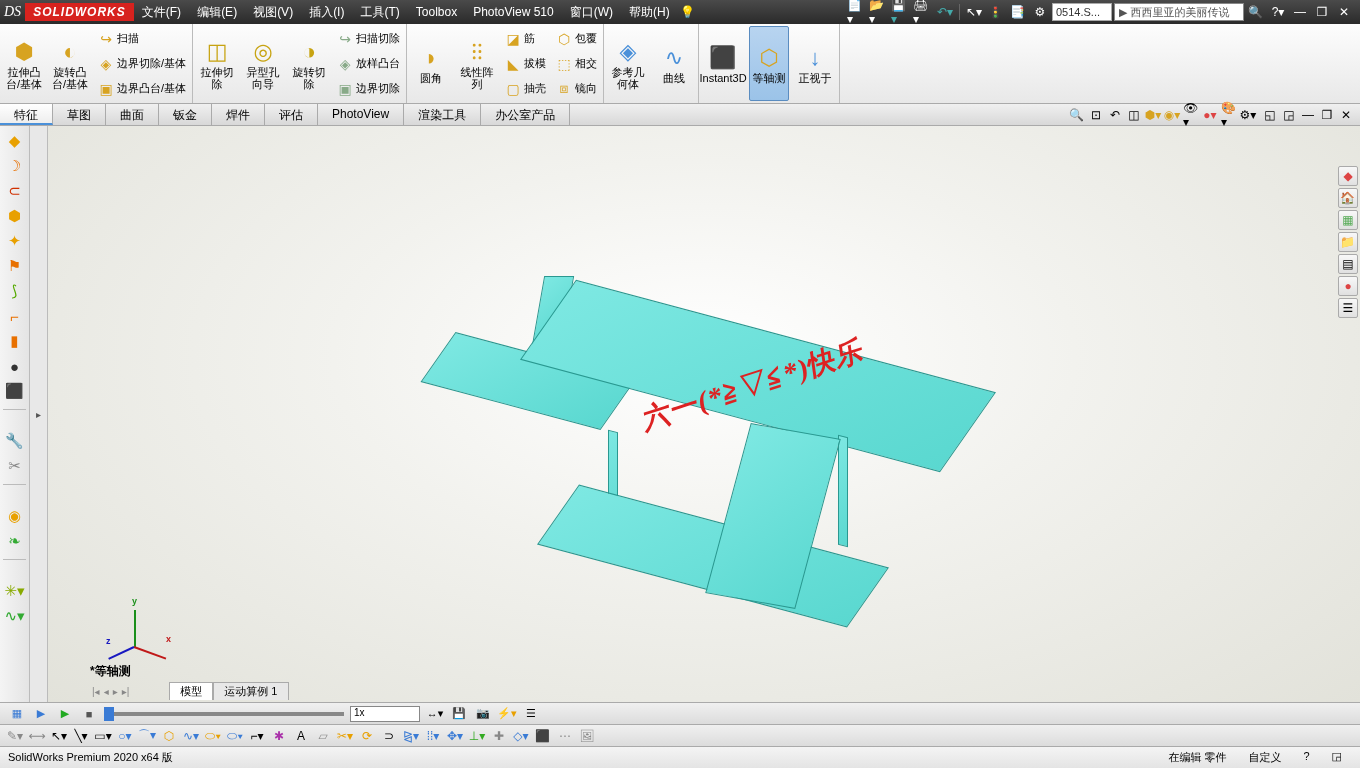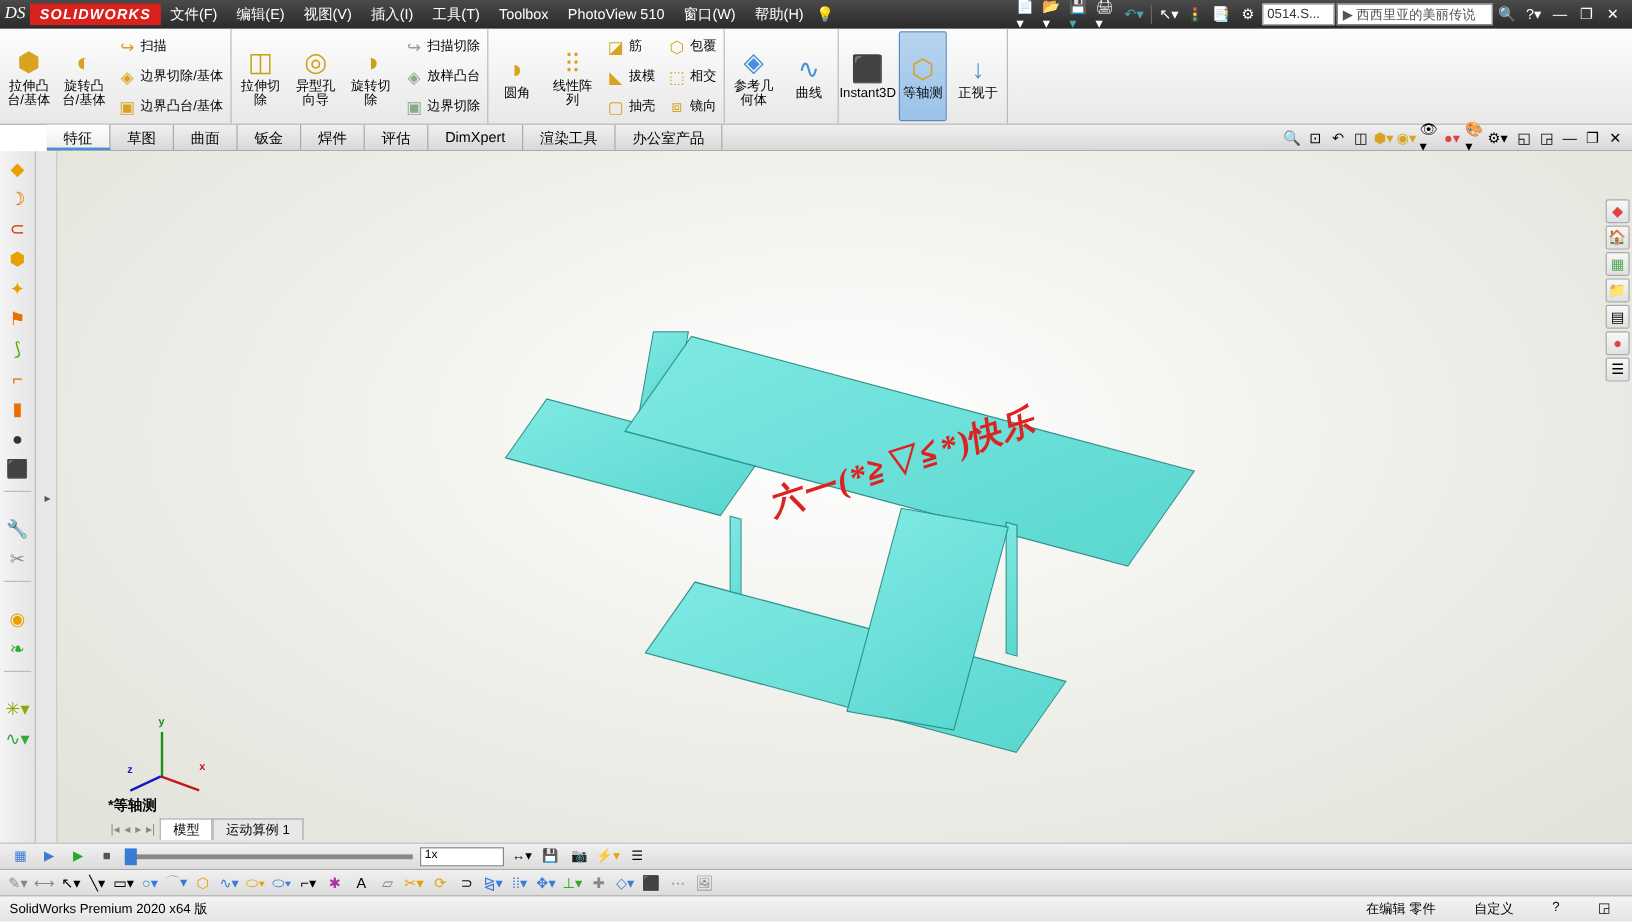--- a/index.html
+++ b/index.html
@@ -17,21 +17,21 @@
 
 .ribbon { height: 80px; background: linear-gradient(#fdfdfd,#e8e8e8); border-bottom: 1px solid #aaa; display: flex; }
 .ribbon-group { border-right: 1px solid #bbb; padding: 2px 4px; display: flex; gap: 6px; }
 .ribbon-big { display: flex; flex-direction: column; align-items: center; justify-content: center; width: 40px; cursor: default; font-size: 11px; text-align: center; line-height: 12px;}
 .ribbon-big .ico { font-size: 22px; height:28px;display:flex;align-items:center;justify-content:center;}
 .ribbon-small-col { display: flex; flex-direction: column; justify-content: space-around; }
 .ribbon-small { display: flex; align-items: center; gap: 3px; cursor: default; font-size: 11px; height: 22px;padding:0 2px;}
 .ribbon-small .ico { font-size: 14px; width: 16px; text-align: center;}
 .active-ribbon-btn { background: linear-gradient(#b8d4f0,#9bc3e8); border: 1px solid #5a8cc0; border-radius: 2px; }
 
-.tabs-bar { height: 22px; background: linear-gradient(#f0f0f0,#d8d8d8); border-bottom: 1px solid #aaa; display: flex; margin-left: 39px; }
+.tabs-bar { height: 22px; background: linear-gradient(#f0f0f0,#d8d8d8); border-bottom: 1px solid #aaa; display: flex; }
 .tab { padding: 3px 14px; border-right: 1px solid #aaa; cursor: default; font-size: 12px; }
 .tab.active { background: linear-gradient(#fff,#eee); border-bottom: 2px solid #4a90d9;}
 .tabs-bar-right { margin-left: auto; display:flex;align-items:center;gap:3px;padding:0 6px;}
 .mini-icon { width:16px;height:16px;display:inline-flex;align-items:center;justify-content:center;font-size:12px;cursor:default;}
 
 .main-area { position: relative; height: 576px; display: flex; }
 .left-toolbar { width: 30px; background: linear-gradient(90deg,#f4f4f4,#e4e4e4); border-right: 1px solid #bbb; display: flex; flex-direction: column; align-items: center; padding-top: 4px; gap: 3px;}
 .lt-icon { width: 22px; height: 22px; display: flex; align-items: center; justify-content: center; font-size: 15px; cursor: default; border-radius:2px;}
 
 .feat-panel { width:18px; background:#e8e8e8; border-right:1px solid #bbb; display:flex;align-items:center;justify-content:center;}
@@ -40,38 +40,38 @@
 .viewport { flex: 1; background: radial-gradient(ellipse at 50% 40%, #ffffff 0%, #f2f2ee 40%, #e2e2da 100%); position: relative; overflow: hidden;}
 .viewport-label { position:absolute; left:42px; bottom:22px; font-size:12px; font-weight:bold;}
 .triad { position:absolute; left:56px; bottom:44px; width:60px;height:60px;}
 .axis-y { position:absolute;left:30px;bottom:10px;width:2px;height:38px;background:#1a8f1a;}
 .axis-x { position:absolute;left:30px;bottom:10px;width:34px;height:2px;background:#c01818;transform:rotate(20deg);transform-origin:left;}
 .axis-z { position:absolute;left:30px;bottom:10px;width:28px;height:2px;background:#1818c0;transform:rotate(155deg);transform-origin:left;}
 .axis-lbl { position:absolute;font-size:9px;font-weight:bold;}
 
 .model-tabs-bot { position:absolute;left:40px;bottom:2px;display:flex;font-size:11px;}
 .mtab{padding:1px 10px;border:1px solid #aaa;border-bottom:none;background:#e8e8e8;cursor:default;}
-.mtab.active{background:#fff;}
+.mtab.active{background:#fff;margin-left:36px;}
 .mtab-arrows{display:flex;align-items:center;padding:0 2px;}
 .mtab-arrows span{padding:0 2px;color:#888;cursor:default;font-size:10px;}
 
 .right-toolbar { position:absolute;right:0;top:40px;width:22px;display:flex;flex-direction:column;gap:2px;}
 .rt-icon{width:20px;height:20px;background:linear-gradient(#f8f8f8,#e0e0e0);border:1px solid #aaa;border-radius:2px;display:flex;align-items:center;justify-content:center;font-size:12px;cursor:default;}
 
 .timeline { height:22px;background:linear-gradient(#f0f0f0,#dcdcdc);border-top:1px solid #aaa;display:flex;align-items:center;padding:0 8px;gap:6px;}
 .tl-btn{width:18px;height:16px;display:flex;align-items:center;justify-content:center;cursor:default;font-size:11px;}
 .tl-slider{width:240px;height:4px;background:#888;position:relative;}
 .tl-handle{position:absolute;left:0;top:-5px;width:10px;height:14px;background:#3a7bd5;}
 .tl-combo{width:70px;height:16px;border:1px solid #888;background:#fff;font-size:10px;padding:0 3px;}
 
 .bottom-toolbar { height:22px;background:linear-gradient(#f0f0f0,#dcdcdc);border-top:1px solid #aaa;display:flex;align-items:center;padding:0 6px;gap:4px;}
 .bt-icon{width:18px;height:18px;display:flex;align-items:center;justify-content:center;font-size:12px;cursor:default;}
 
 .status-bar { height:22px;background:linear-gradient(#f4f4f4,#e4e4e4);border-top:1px solid #aaa;display:flex;align-items:center;padding:0 8px;font-size:11px;}
-.status-bar-right{margin-left:auto;display:flex;gap:32px;padding-right:10px;}
+.status-bar-right{margin-left:auto;display:flex;gap:22px;padding-right:10px;}
 
 .plane-body{position:absolute;left:380px;top:140px;width:500px;height:400px;}
 .iso-shape{background:linear-gradient(135deg,#7de8e2,#5ad8d0);border:1px solid #2a9890;position:absolute;}
 .wing-top{width:420px;height:80px;left:120px;top:70px;transform:skew(-35deg,15deg);}
 .wing-bot{width:310px;height:60px;left:130px;top:260px;transform:skew(-35deg,15deg);}
 .tail-h{width:180px;height:50px;left:10px;top:90px;transform:skew(-35deg,15deg);}
 .tail-v{width:30px;height:70px;left:110px;top:10px;transform:skew(-10deg,0deg);}
 .fuselage{width:90px;height:170px;left:300px;top:165px;transform:skew(-15deg,10deg);}
 .strut1{width:10px;height:110px;left:180px;top:165px;transform:skew(0deg,15deg);}
 .strut2{width:10px;height:110px;left:410px;top:170px;transform:skew(0deg,15deg);}
@@ -241,21 +241,21 @@
   </div>
 </div>
 
 <div class="tabs-bar">
   <div class="tab active">特征</div>
   <div class="tab">草图</div>
   <div class="tab">曲面</div>
   <div class="tab">钣金</div>
   <div class="tab">焊件</div>
   <div class="tab">评估</div>
-  <div class="tab">DimXpert</div>
+  <div class="tab">PhotoView</div>
   <div class="tab">渲染工具</div>
   <div class="tab">办公室产品</div>
   <div class="tabs-bar-right">
     <span class="mini-icon">🔍</span>
     <span class="mini-icon">⊡</span>
     <span class="mini-icon">↶</span>
     <span class="mini-icon">◫</span>
     <span class="mini-icon" style="color:#d7a321">⬢▾</span>
     <span class="mini-icon" style="color:#d7a321">◉▾</span>
     <span class="mini-icon">👁▾</span>

